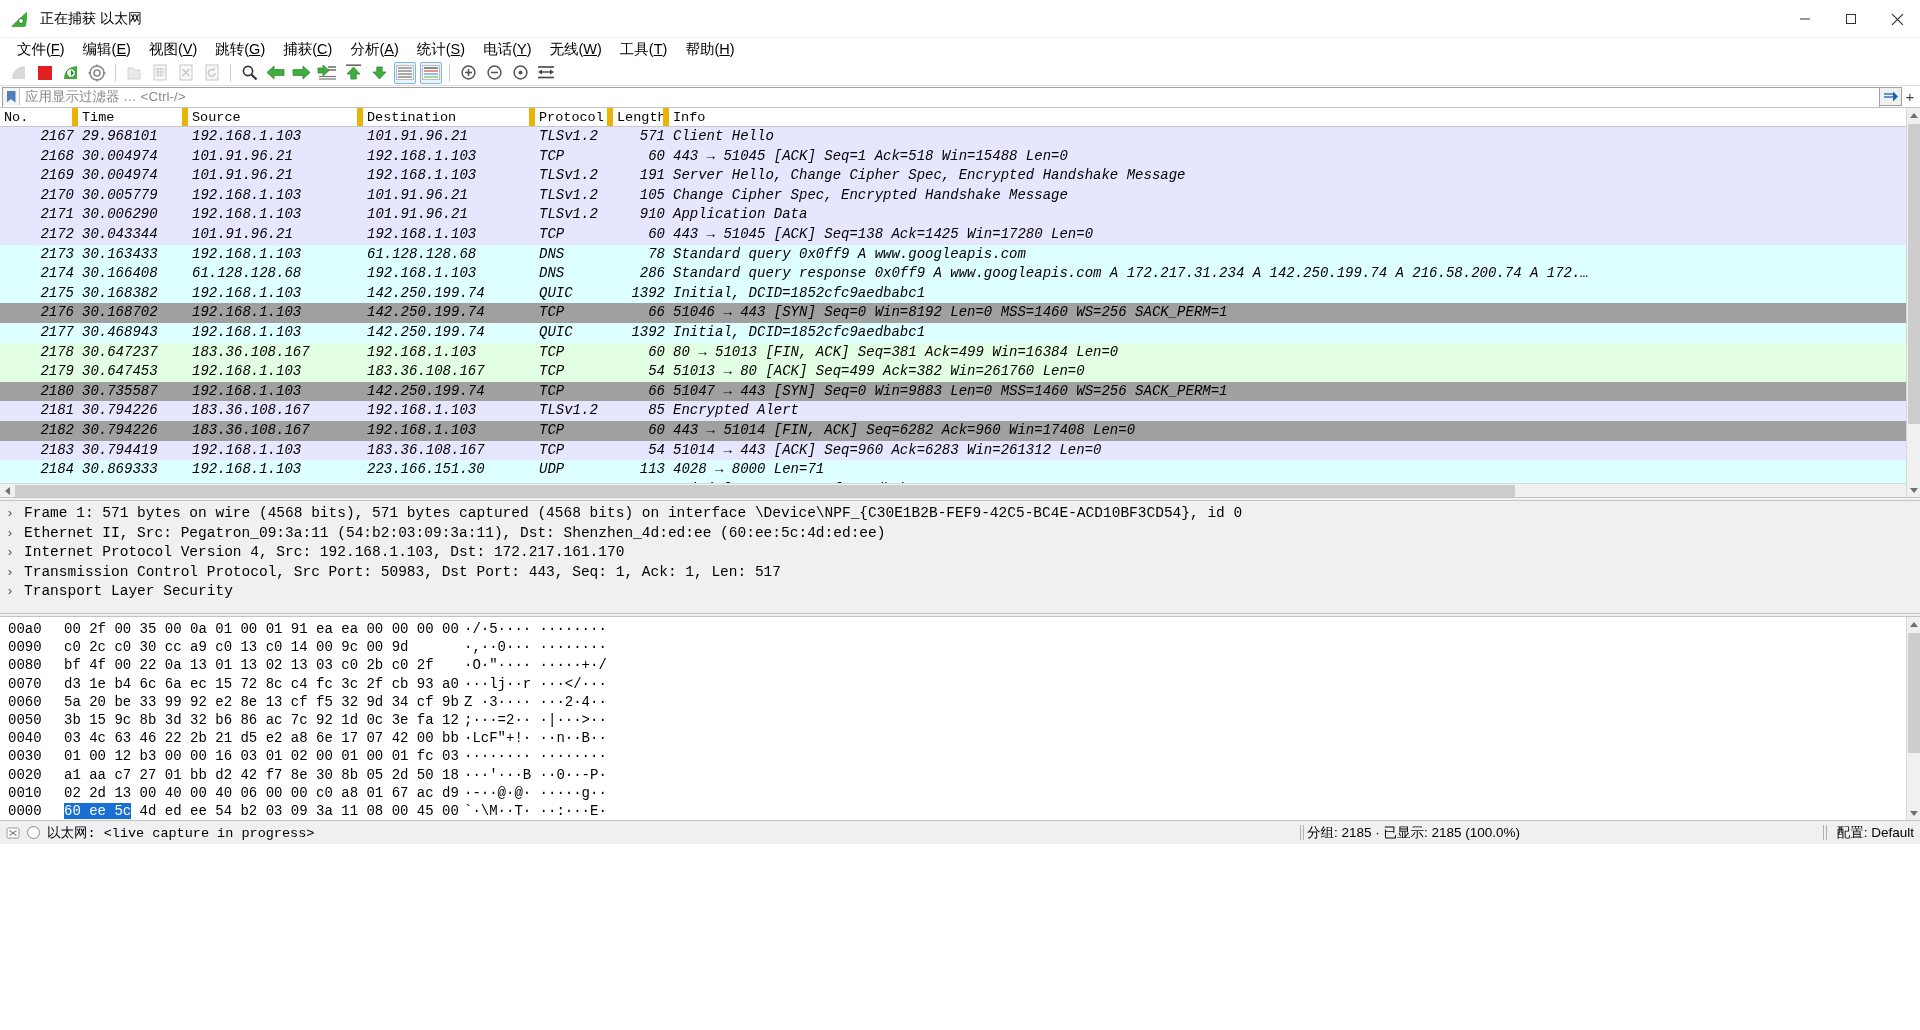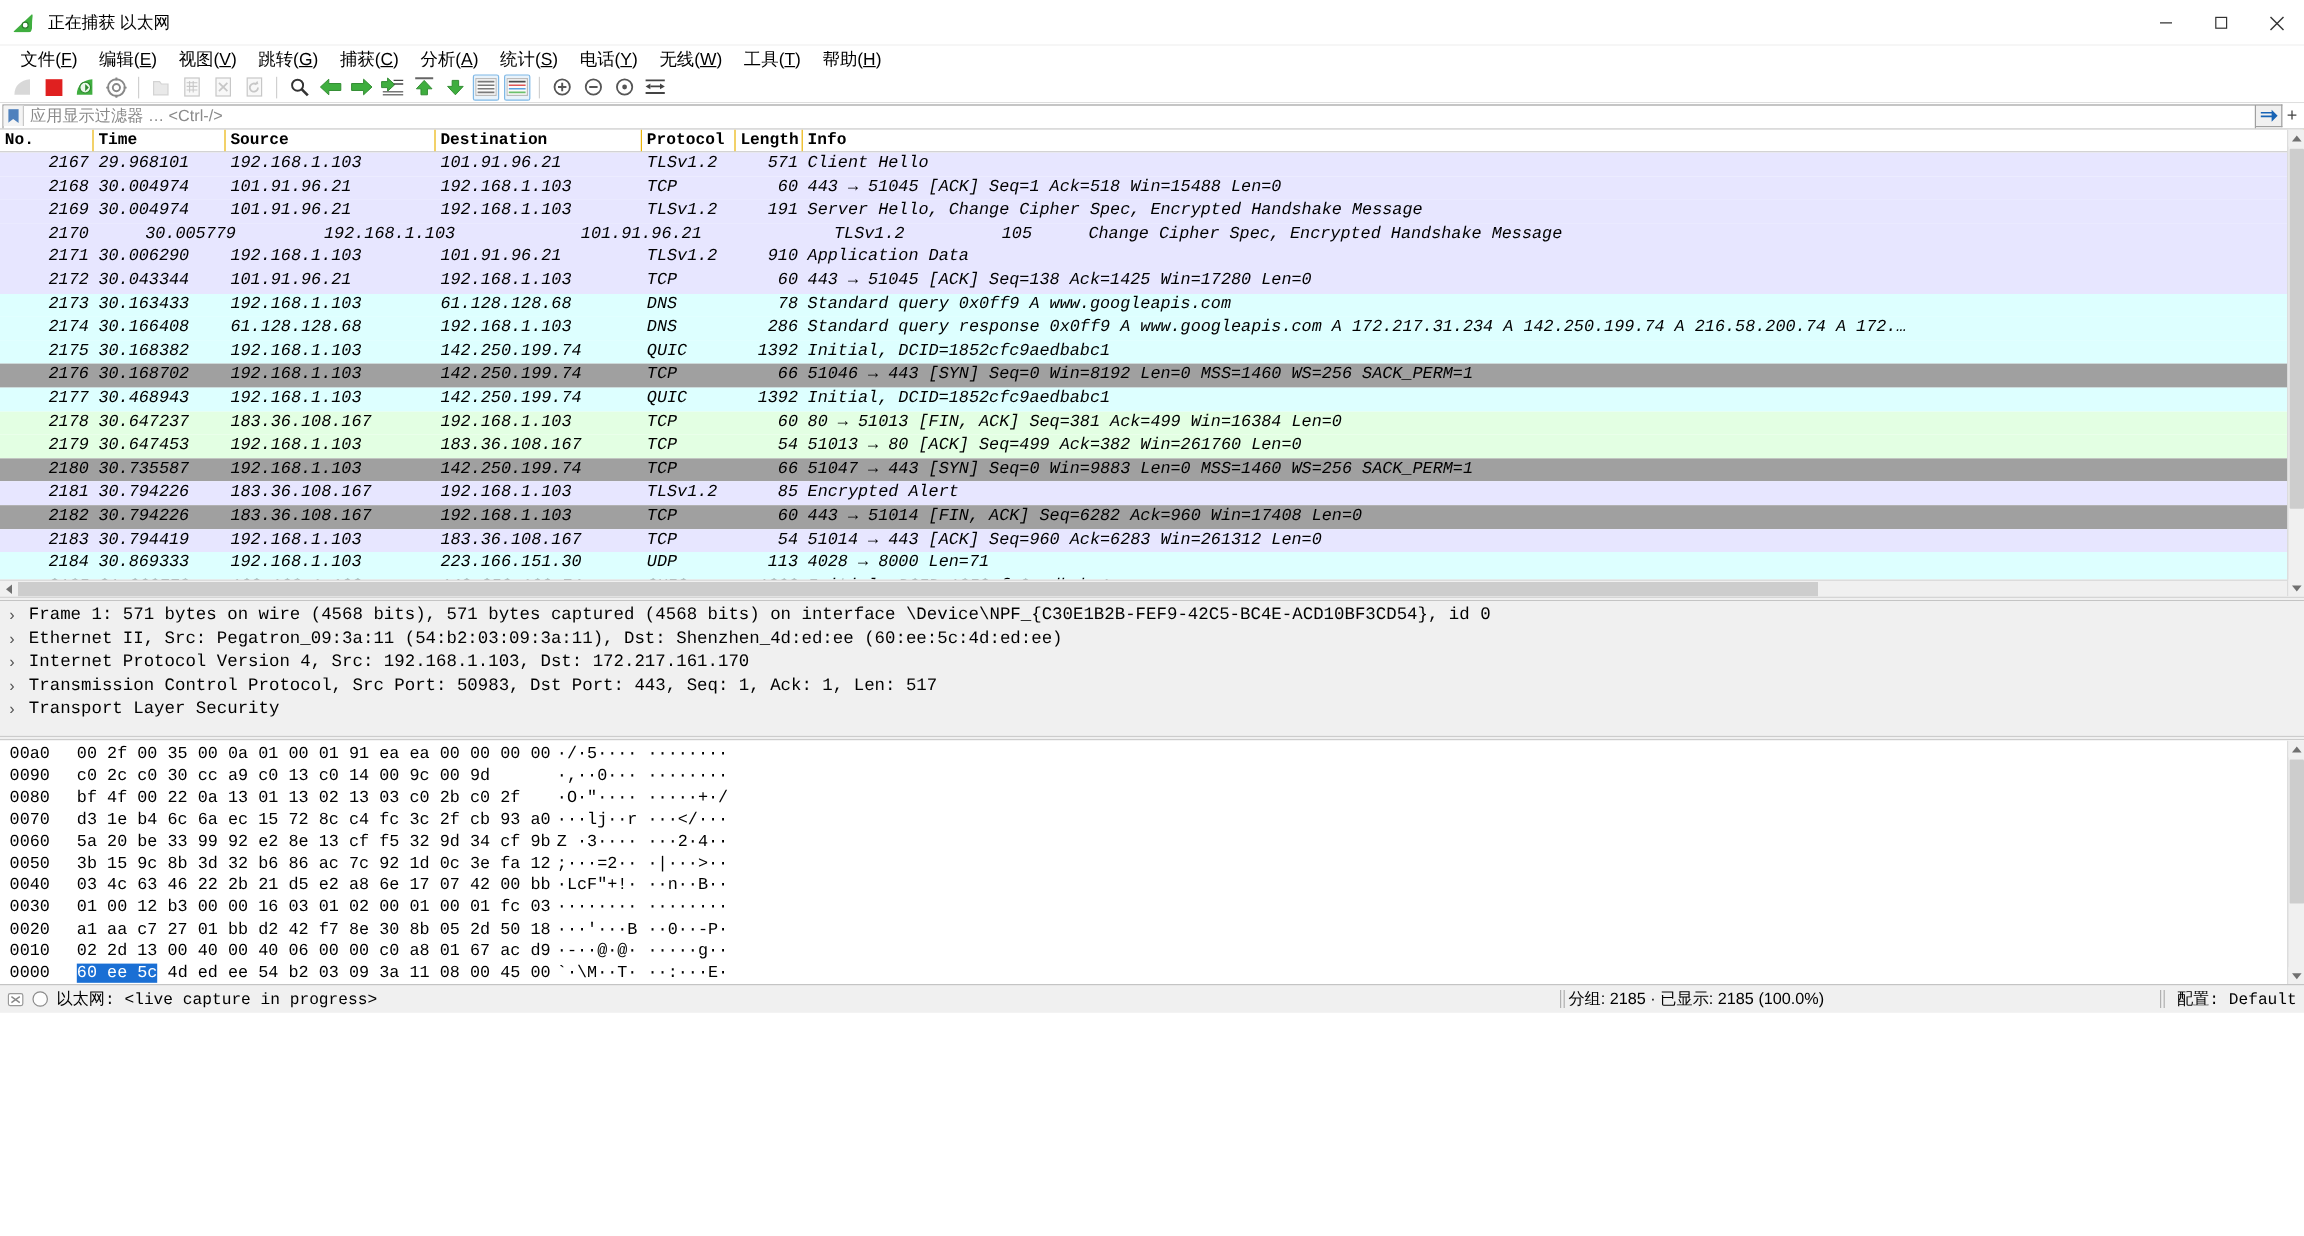--- a/index.html
+++ b/index.html
@@ -149,24 +149,24 @@
     display: flex;
     height: 19px;
     background: #ffffff;
     border-bottom: 1px solid #c9c9c9;
     font-family: "Liberation Mono", monospace;
     font-size: 13.5px;
     color: #000;
     flex: 0 0 auto;
   }
   .pl-header .col {
-    border-right: 1px solid #eab308;
+    border-right: 6px solid #eab308;
     padding-left: 4px;
     display: flex; align-items: center;
-    overflow: hidden; white-space: nowrap; font-weight: bold;
+    overflow: hidden; white-space: nowrap;
   }
   .pl-body {
     flex: 1;
     overflow: hidden;
     font-family: "Liberation Mono", monospace;
     font-size: 14px;
   }
   .prow {
     display: flex;
     height: 19.6px;
@@ -529,21 +529,21 @@
       </div>
       <div class="prow" style="background: rgb(231, 230, 255); color: rgb(0, 0, 0);">
         <div class="c num w-no">2169</div>
         <div class="c w-time">30.004974</div>
         <div class="c w-src">101.91.96.21</div>
         <div class="c w-dst">192.168.1.103</div>
         <div class="c w-prot">TLSv1.2</div>
         <div class="c len w-len">191</div>
         <div class="c w-info">Server Hello, Change Cipher Spec, Encrypted Handshake Message</div>
       </div>
-      <div class="prow" style="background: rgb(231, 230, 255); color: rgb(0, 0, 0); gap: 39px;">
+      <div class="prow" style="background: rgb(231, 230, 255); color: rgb(0, 0, 0);">
         <div class="c num w-no">2170</div>
         <div class="c w-time">30.005779</div>
         <div class="c w-src">192.168.1.103</div>
         <div class="c w-dst">101.91.96.21</div>
         <div class="c w-prot">TLSv1.2</div>
         <div class="c len w-len">105</div>
         <div class="c w-info">Change Cipher Spec, Encrypted Handshake Message</div>
       </div>
       <div class="prow" style="background: rgb(231, 230, 255); color: rgb(0, 0, 0);">
         <div class="c num w-no">2171</div>
@@ -812,15 +812,15 @@
         <i></i>
         <i></i>
       </div>
     <div style="margin-left:1px;font-size:13.5px;">分组: 2185  ·  已显示: 2185 (100.0%)</div>
   </div>
   <div class="sb-right">
     <div class="dbl-sep">
         <i></i>
         <i></i>
       </div>
-    <div style="margin-left:8px;font-size:13.5px;font-family:Liberation Mono, monospace;">配置: Default</div>
+    <div style="margin-left:8px;font-size:13.5px;">配置: Default</div>
   </div>
 </div>
 
 </body></html>

